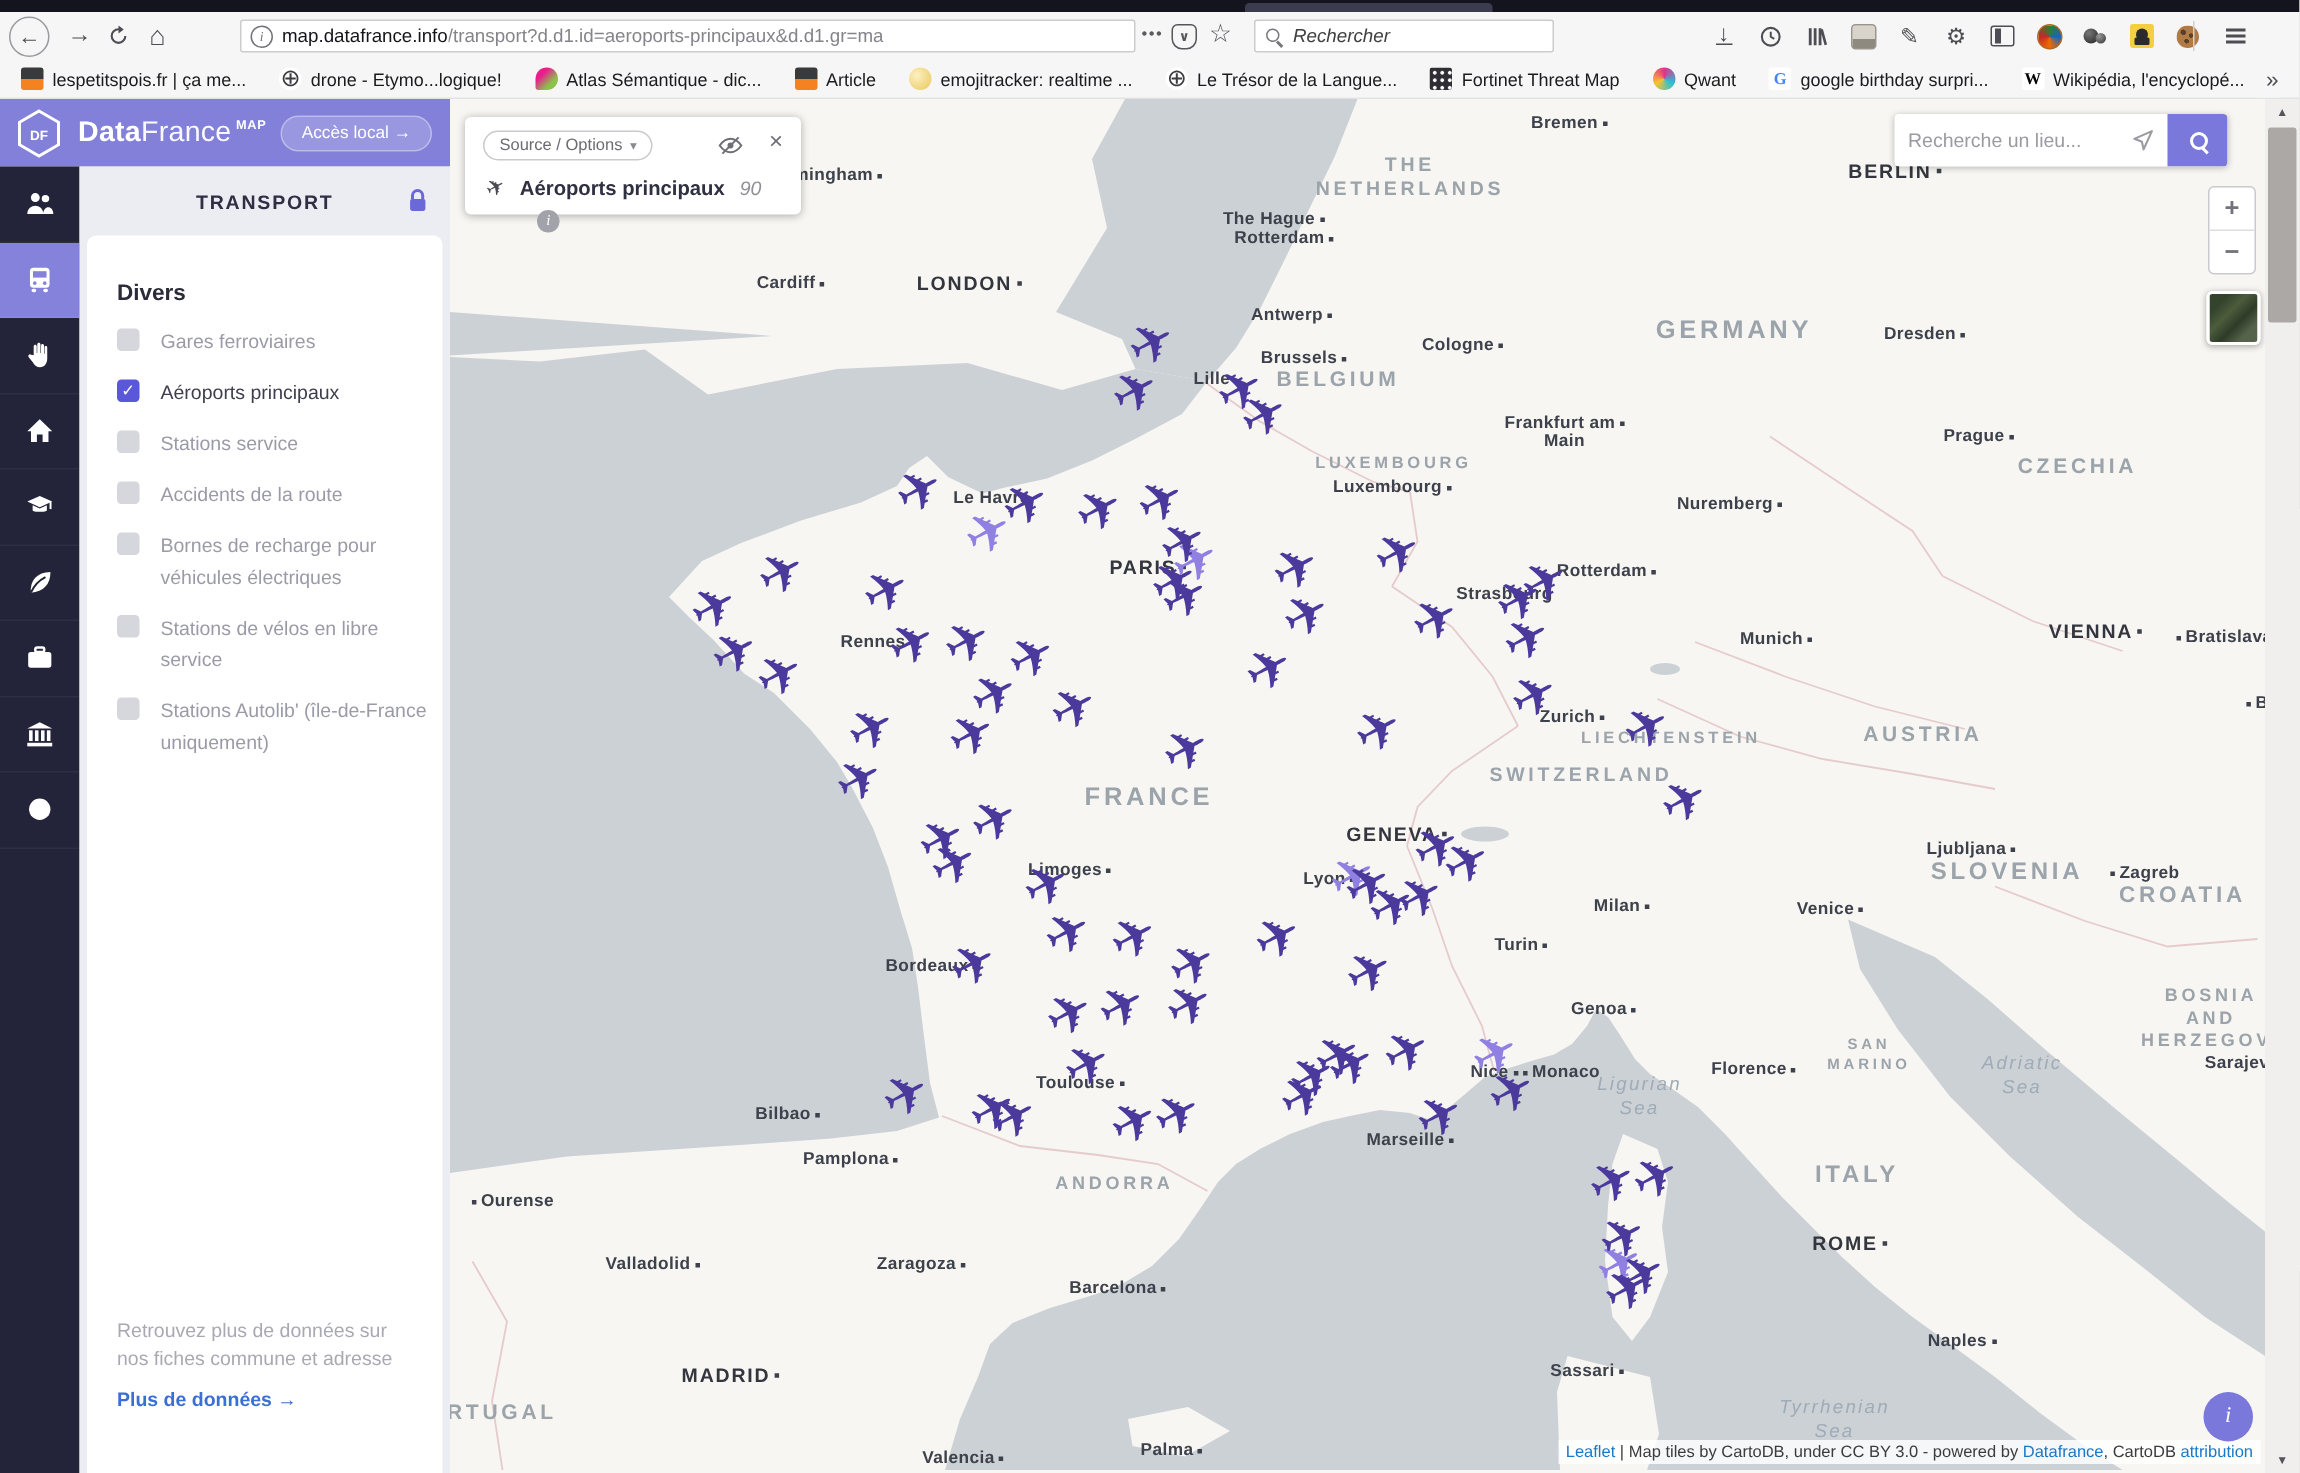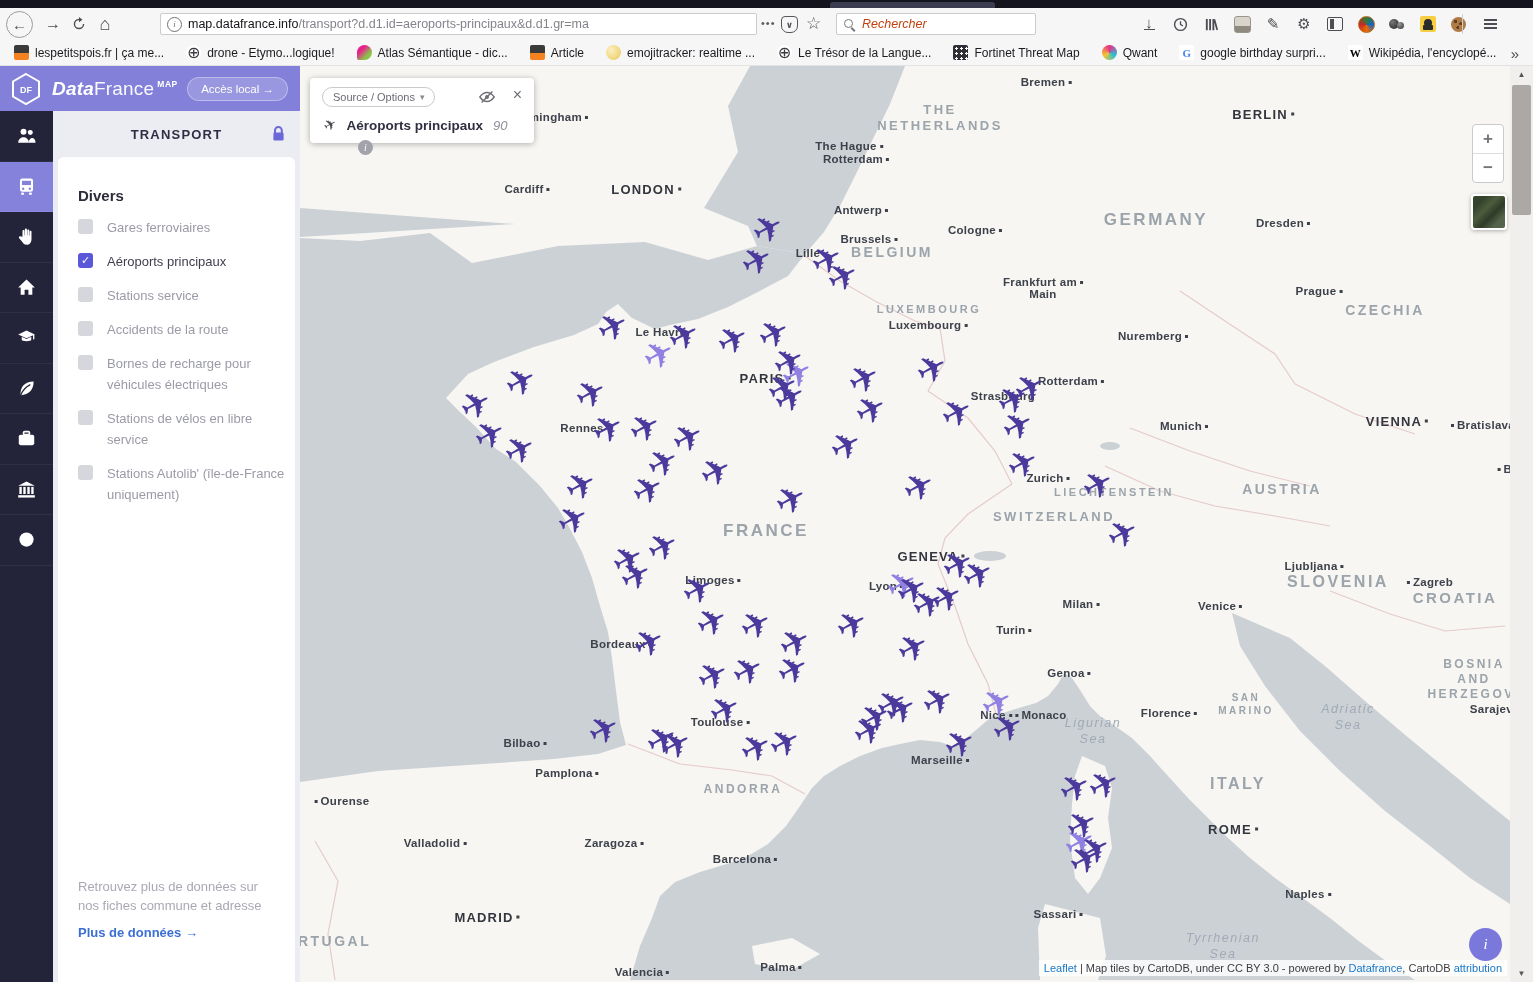--- a/index.html
+++ b/index.html
@@ -19,21 +19,21 @@
   #urlbar .info-i{width:13px;height:13px;border:1px solid #737379;border-radius:50%;font-size:9px;color:#737379;
           display:flex;align-items:center;justify-content:center;flex:none;margin-right:6px;font-style:italic;font-family:"Liberation Serif",serif;}
   #urlbar .domain{font-size:12.5px;color:#15141a;white-space:nowrap;}
   #urlbar .path{font-size:12.5px;color:#84848b;white-space:nowrap;overflow:hidden;}
   #pageactions{position:absolute;left:761px;top:9px;color:#5a5a60;font-size:11px;letter-spacing:1px;}
   #pocket{position:absolute;left:781px;top:8px;width:15px;height:15px;border:1.7px solid #55555b;border-radius:4px 4px 7px 7px;
           display:flex;align-items:center;justify-content:center;color:#55555b;font-size:9px;font-weight:bold;}
   #star{position:absolute;left:806px;top:5px;font-size:17px;color:#55555b;}
   #tbsearch{position:absolute;left:836px;top:5px;width:200px;height:22px;background:#fff;border:1px solid #ccc;border-radius:2px;
             display:flex;align-items:center;padding:0 7px;box-sizing:border-box;color:#9a9aa0;}
-  #tbsearch .ph{font-size:12.5px;font-style:italic;color:#c2410c;margin-left:7px;}
+  #tbsearch .ph{font-size:12.5px;font-style:italic;color:#404040;margin-left:7px;}
   .mag{width:11px;height:11px;flex:none;position:relative;}
   .mag::before{content:"";position:absolute;left:0;top:0;width:7px;height:7px;border:1.6px solid #77777d;border-radius:50%;}
   .mag::after{content:"";position:absolute;left:8px;top:8px;width:5px;height:1.8px;background:#77777d;transform:rotate(45deg);transform-origin:0 0;}
   .rt-icon{position:absolute;top:4px;width:24px;height:24px;display:flex;align-items:center;justify-content:center;color:#4d4d53;font-size:15px;}
   .dl-wrap{display:flex;flex-direction:column;align-items:center;line-height:10px;}
   .dl-wrap .bar{width:11px;height:1.8px;background:#4d4d53;margin-top:1px;}
   .ext-sq{width:15px;height:15px;border-radius:3px;}
   .ext-img{background:linear-gradient(180deg,#d8d4cc 60%,#8f8a80 60%);border:1px solid #9a958c;}
   .ext-panel{width:14px;height:12px;border:1.6px solid #4d4d53;border-radius:2px;position:relative;}
   .ext-panel::before{content:"";position:absolute;left:2px;top:1px;bottom:1px;width:3.5px;background:#4d4d53;}
@@ -69,21 +69,21 @@
   .fav-wiki{color:#000;background:#fff;font-family:"Liberation Serif",serif;}
   #bm-overflow{position:absolute;right:14px;top:0;height:26px;display:flex;align-items:center;color:#4d4d53;font-size:15px;background:#f6f6f7;padding-left:8px;}
 
   
   #content{position:absolute;top:66px;left:0;width:1533px;height:916px;}
 
   
   #sb-header{position:absolute;left:0;top:0;width:300px;height:45px;background:#8280d8;display:flex;align-items:center;}
   #logo{width:34px;height:34px;margin-left:9px;flex:none;}
   #brand{color:#fff;font-size:19px;margin-left:9px;letter-spacing:.2px;}
-  #brand .b{font-weight:bold;font-style:italic;} #brand .l{font-weight:300;opacity:.95;}
+  #brand .b{font-weight:bold;} #brand .l{font-weight:300;opacity:.95;}
   #brand sup{font-size:8.5px;font-weight:bold;letter-spacing:.5px;margin-left:3px;}
   #access-btn{margin-left:auto;margin-right:12px;background:rgba(255,255,255,.18);border:1px solid rgba(255,255,255,.35);
               color:#fff;font-size:11.5px;border-radius:13px;padding:5px 13px;white-space:nowrap;}
   #rail{position:absolute;left:0;top:45px;width:53px;height:871px;background:#232339;}
   .rail-item{width:53px;height:49.5px;display:flex;align-items:center;justify-content:center;border-bottom:1px solid rgba(255,255,255,.06);}
   .rail-item.active{background:#8582dc;}
   .rail-item svg{width:19px;height:19px;fill:#fff;}
   #panel{position:absolute;left:53px;top:45px;width:247px;height:871px;background:#ecedf2;}
   #panel-title{position:absolute;left:0;top:0;width:100%;height:46px;display:flex;align-items:center;justify-content:center;
                font-size:13px;font-weight:bold;letter-spacing:1.2px;color:#2e2e44;}
@@ -964,20 +964,31 @@
       </svg>
       <div class="close">×</div>
       <div class="row">
         <span class="pl">✈</span>
         <span class="nm">Aéroports principaux</span>
         <span class="ct">90</span>
       </div>
       <div class="info">i</div>
     </div>
 
+    <div id="geosearch">
+      <div class="field">
+        <span class="ph">Recherche un lieu...</span>
+        <svg width="15" height="15" viewBox="0 0 16 16">
+            <path d="M14.5 1.5 8.6 14.5 7.4 9 2 7z" fill="none" stroke="#9a9aa2" stroke-width="1.5" stroke-linejoin="round"></path>
+          </svg>
+      </div>
+      <div class="gobtn">
+          <span class="mag"></span>
+        </div>
+    </div>
 
     <div id="zoomctl">
       <div class="zi">+</div>
       <div>−</div>
     </div>
     <div id="layerbtn"></div>
     <div id="infobtn">i</div>
 
     <div id="attribution">
       <a href="#">Leaflet</a><span> | Map tiles by CartoDB, under CC BY 3.0 - powered by </span><a href="#">Datafrance</a><span>, CartoDB </span><a href="#">attribution</a>

